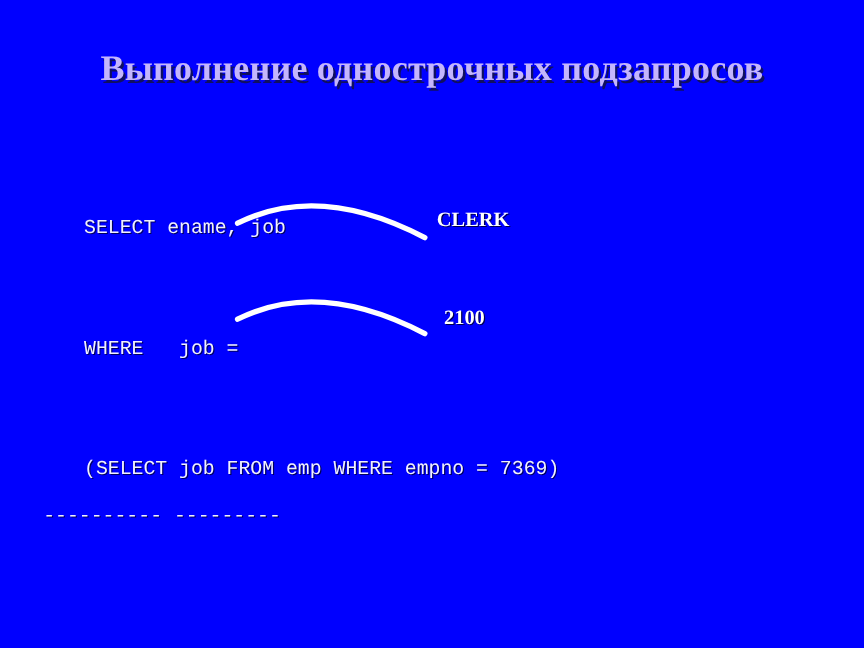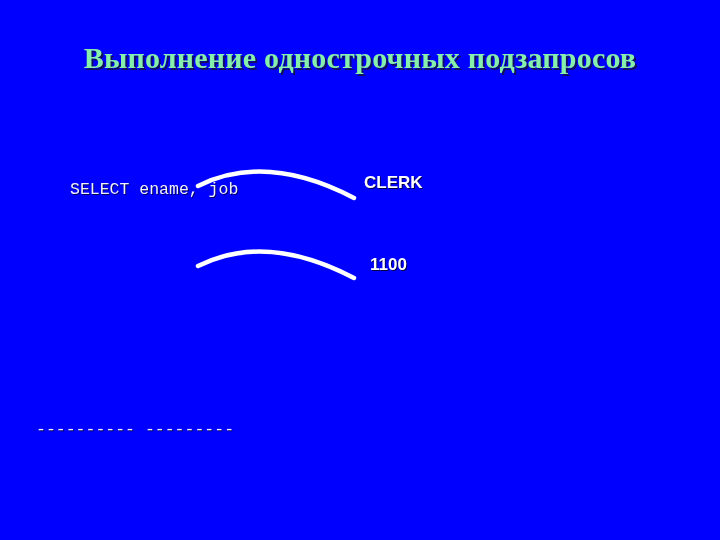--- a/index.html
+++ b/index.html
@@ -27,21 +27,21 @@
     position: absolute;
     left: 0;
     top: 40px;
     width: 720px;
     text-align: center;
     font-family: "Liberation Serif", "DejaVu Serif", serif;
     font-weight: bold;
     font-size: 30px;
     line-height: 36px;
     letter-spacing: 0.2px;
-    color: #86efac;
+    color: #c4b5fd;
     text-shadow: 2px 2px 0 #101060;
     white-space: nowrap;
   }
 
   
   #code-block {
     position: absolute;
     left: 36px;
     top: 106px;
     width: 620px;
@@ -88,55 +88,57 @@
     stroke-width: 4.5;
     stroke-linecap: round;
   }
 
   #arc-one { left: 192px; top: 152px; }
   #arc-two { left: 192px; top: 232px; }
 
   
   .callout-label {
     position: absolute;
-    font-family: Liberation Sans, sans-serif;
+    font-family: Liberation Serif, serif;
     font-weight: bold;
     font-size: 17px;
     line-height: 20px;
     color: #ffffff;
     text-shadow: 1px 1px 0 rgba(0,0,48,0.85);
     white-space: nowrap;
   }
   #callout-clerk { left: 364px; top: 173px; }
   #callout-1100  { left: 370px; top: 255px; }
 </style>
 </head>
 <body>
 
 <div id="slide">
 
   <div id="slide-title">Выполнение однострочных подзапросов</div>
 
   <div id="code-block">
     <span class="code-line">SELECT ename, job</span>
+    <span class="code-line">WHERE   job = </span>
+    <span class="code-line">(SELECT job FROM emp WHERE empno = 7369)</span>
     
     
     
   </div>
 
   <svg id="arc-one" class="arc-svg" width="170" height="56" viewBox="0 0 170 56">
     <path class="arc-path" d="M 6 34 Q 74 0 162 46"></path>
   </svg>
 
   <svg id="arc-two" class="arc-svg" width="170" height="56" viewBox="0 0 170 56">
     <path class="arc-path" d="M 6 34 Q 74 0 162 46"></path>
   </svg>
 
   <div id="callout-clerk" class="callout-label">CLERK</div>
 
-  <div id="callout-1100" class="callout-label">1100</div>
+  <div id="callout-1100" class="callout-label">2100</div>
 
   <div id="results-block">
     <span class="result-line">---------- ---------</span>
     
   </div>
 
 </div>
 
 </body></html>

